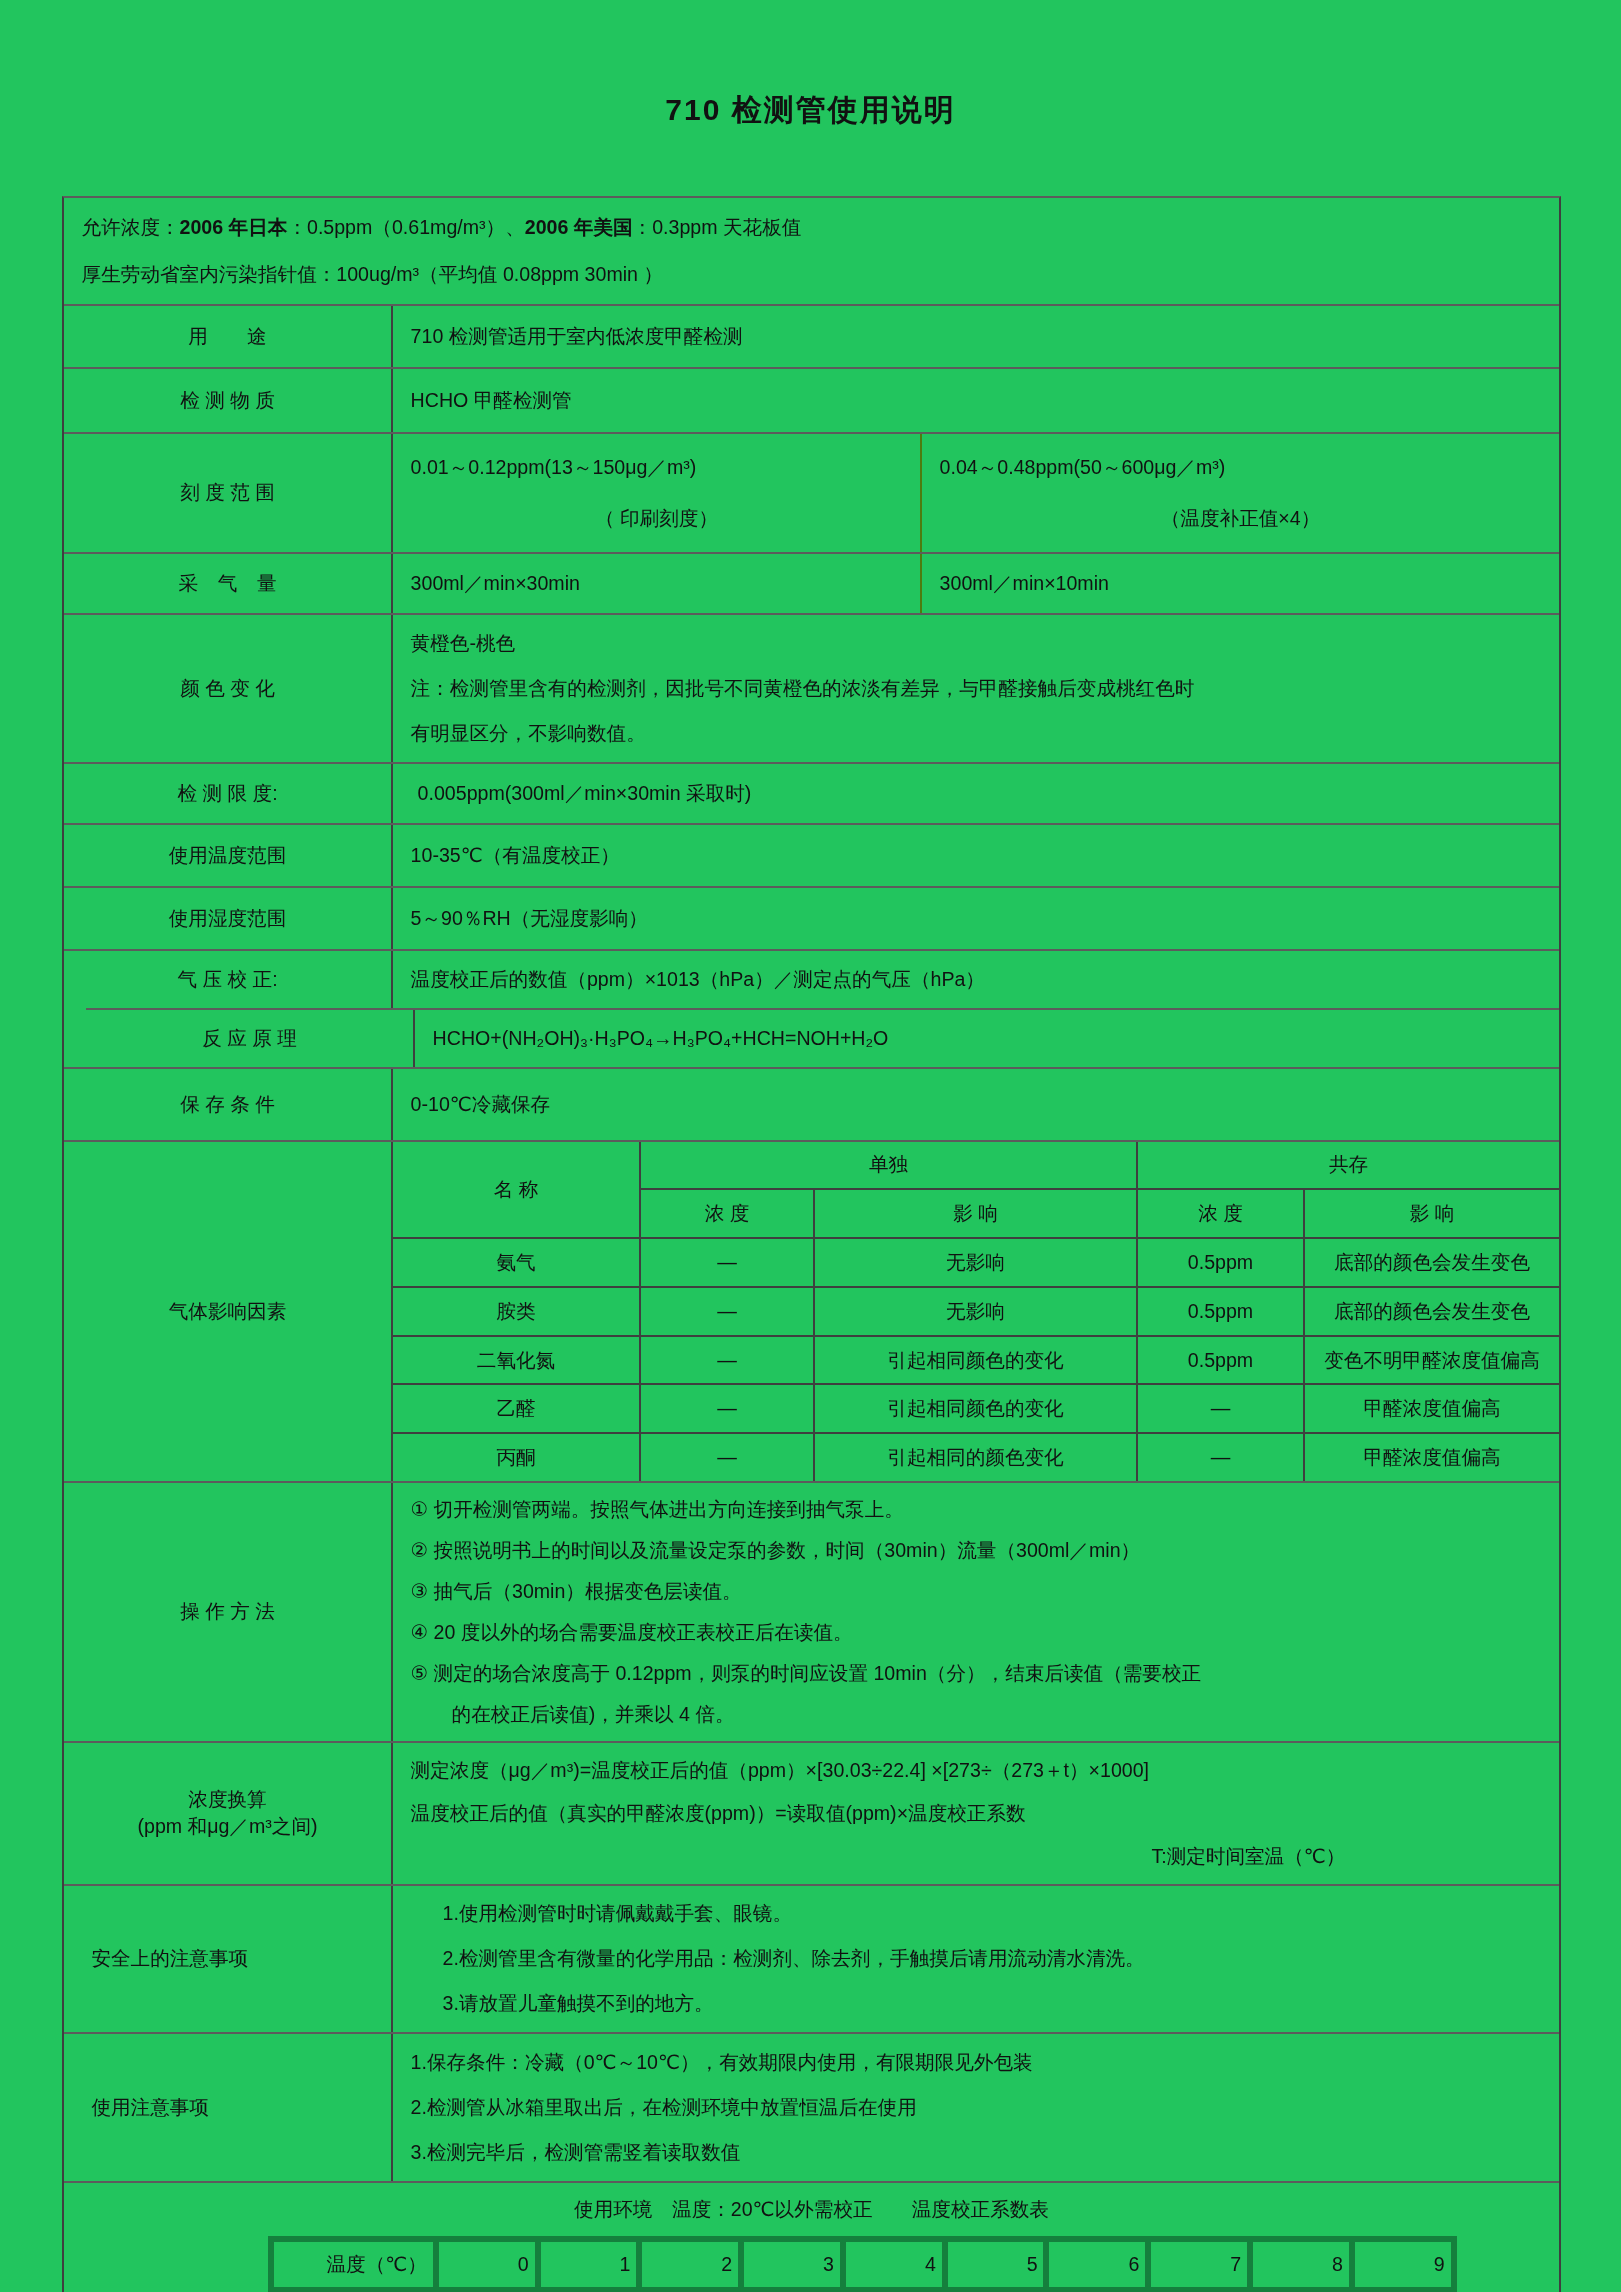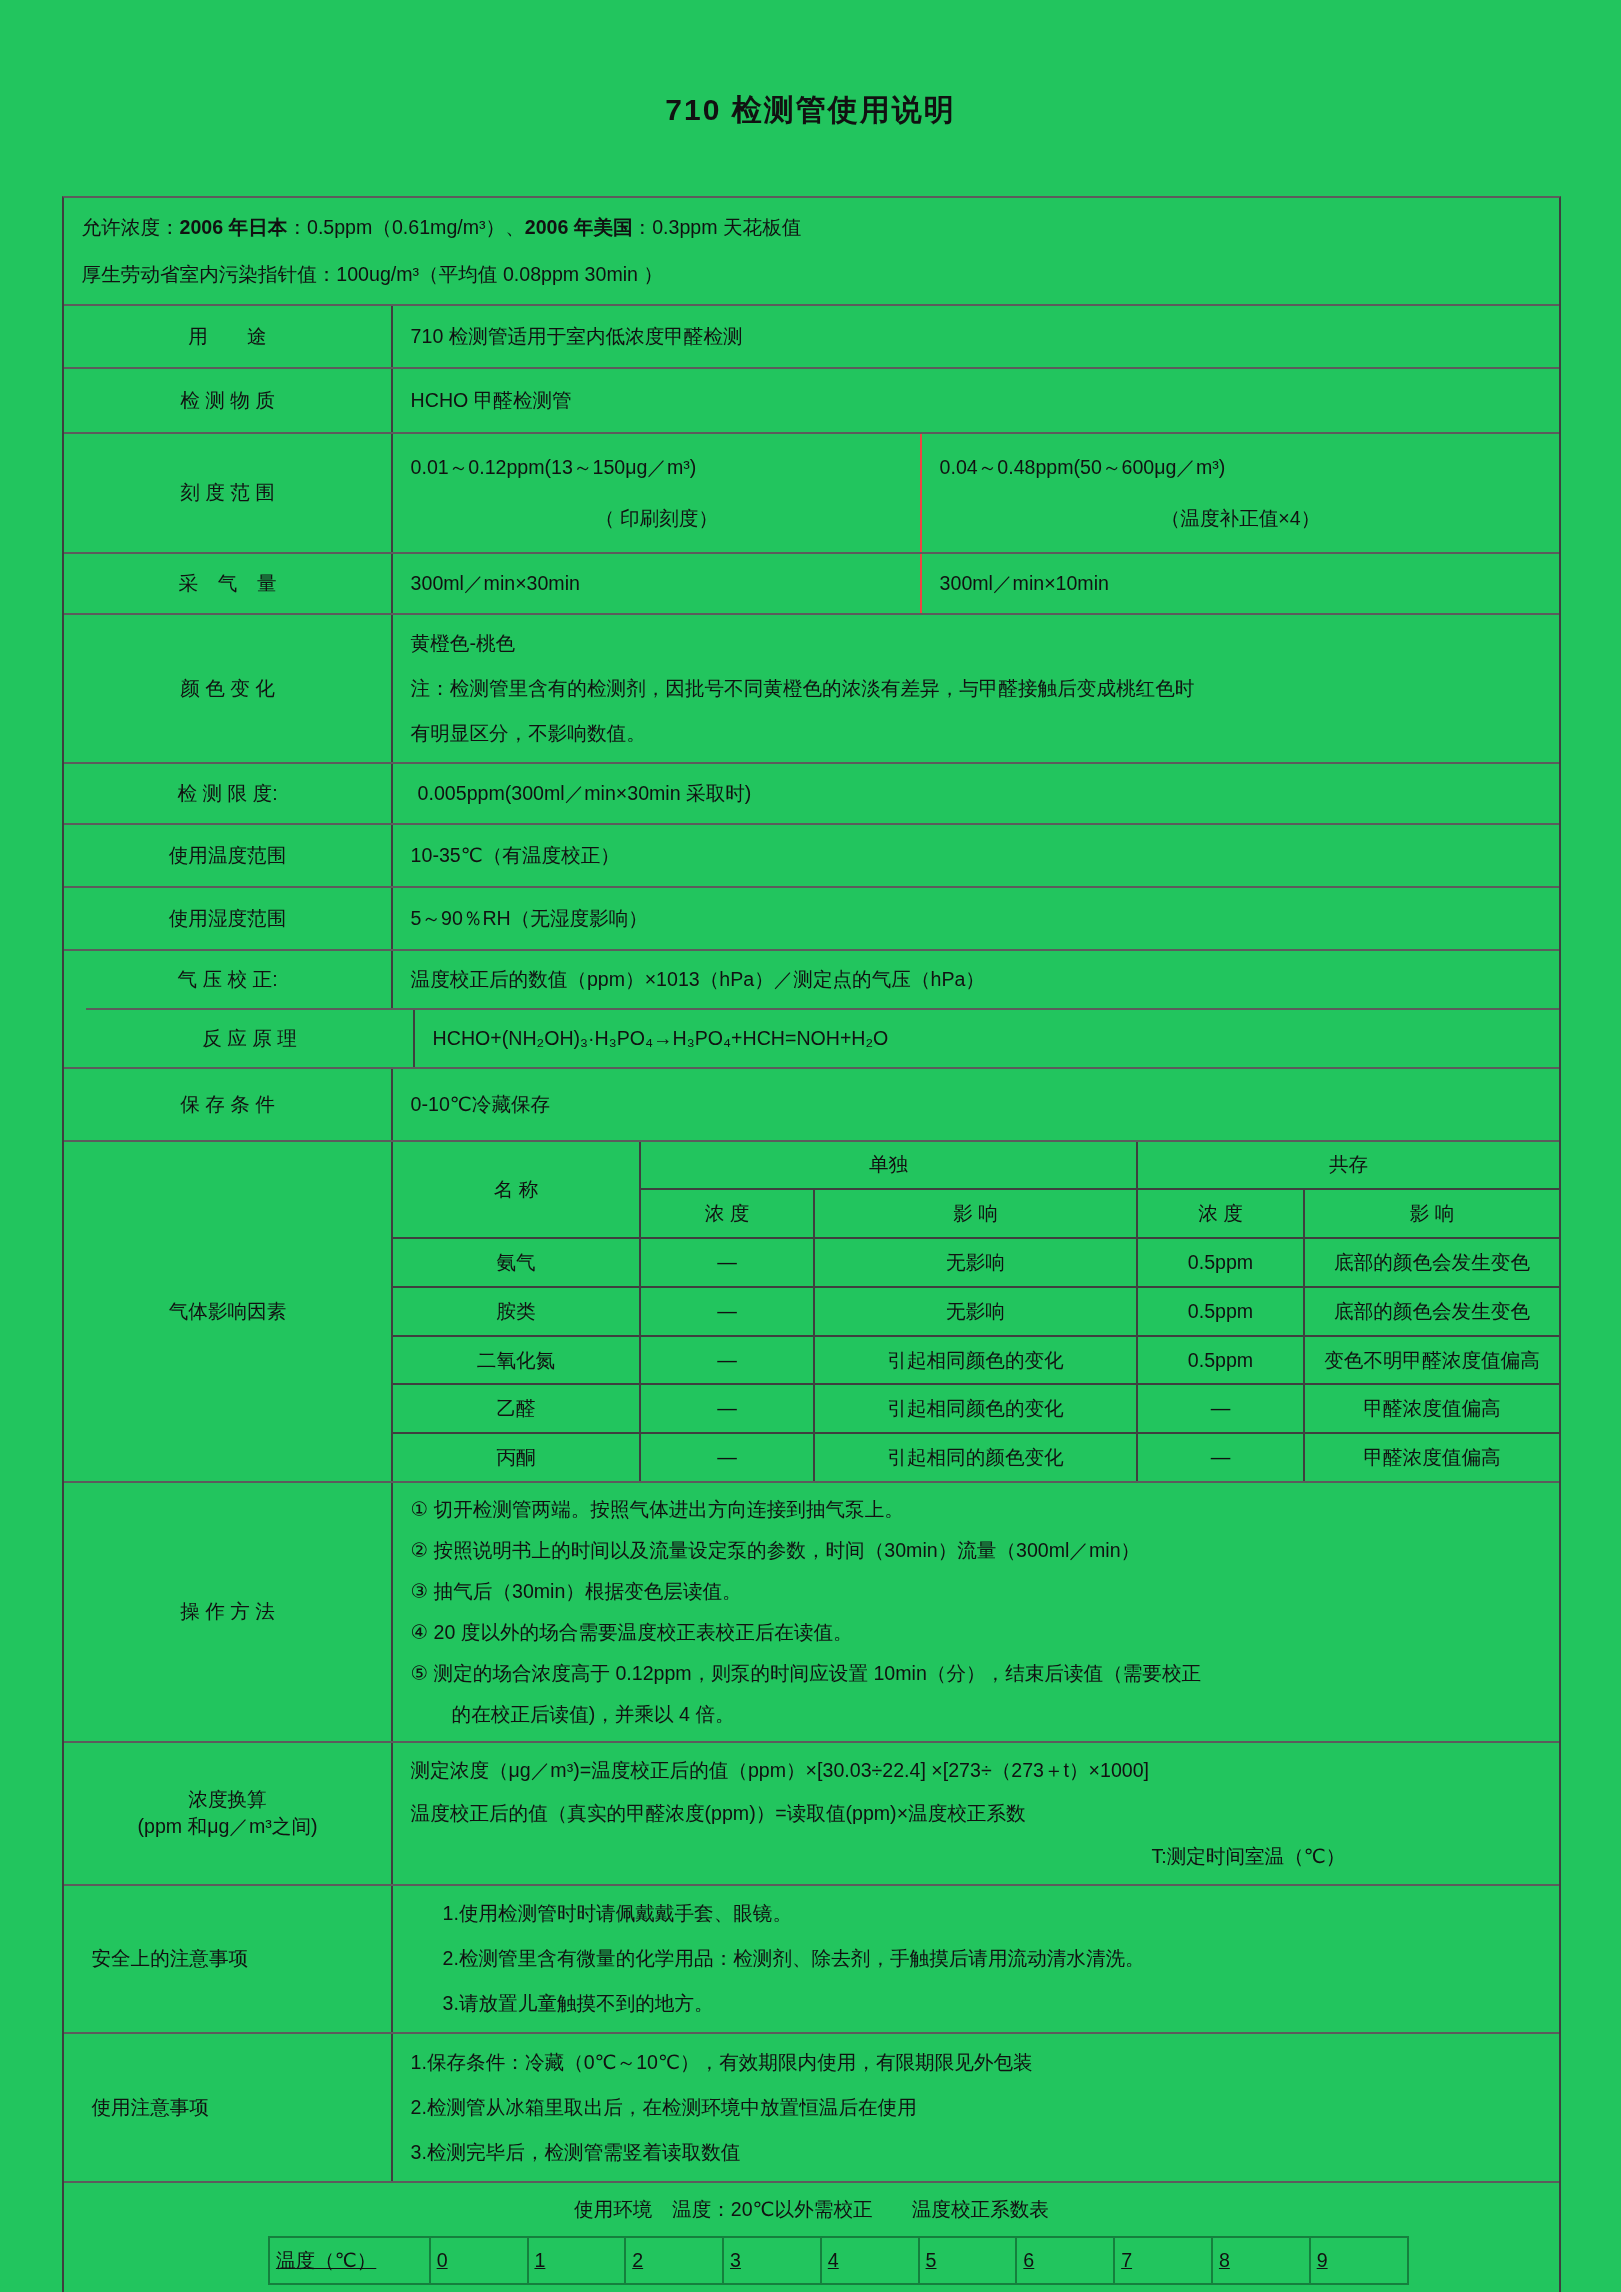--- a/index.html
+++ b/index.html
@@ -37,21 +37,21 @@
     padding:5.9px 9.8px;
   }
   .label.left{align-items:flex-start;text-align:left;padding-left:27.4px;}
   .value{
     flex:1;
     display:flex;flex-direction:column;justify-content:center;
     font-size:19.6px;
     padding:5.9px 17.6px;
   }
   .value .line{line-height:43px;}
-  .v1{flex:0 0 529px;border-right:2px solid #ef4444;}
+  .v1{flex:0 0 529px;border-right:2px solid #4d7c0f;}
   .v2{flex:1;}
   .center{text-align:center;}
   .right{text-align:right;padding-right:196px;}
   .indent{padding-left:41px;}
   .b{font-weight:bold;}
 
   
   .r-header{min-height:104px;}
   .r-header .value .line{line-height:47px;}
   .r-usage{min-height:63px;}
@@ -93,25 +93,24 @@
   
   .corr-title{
     text-align:center;font-size:19.6px;line-height:45px;margin-top:3.9px;
   }
   .corr{
     border-collapse:collapse;
     margin:3.9px 0 17.6px 204px;
     font-size:19.6px;
   }
   .corr td{
-    border:2px solid #15803d;
-    text-align:left;vertical-align:middle;
+    border:6px solid #15803d;
+    text-align:right;vertical-align:middle;
     padding:0 5.9px;height:45px;
     min-width:84px;
-    text-decoration:underline;
   }
   .corr td.tcol{min-width:147px;}
 </style>
 </head>
 <body>
 
 <div class="page">
 
   <div class="title">710 检测管使用说明</div>
 

